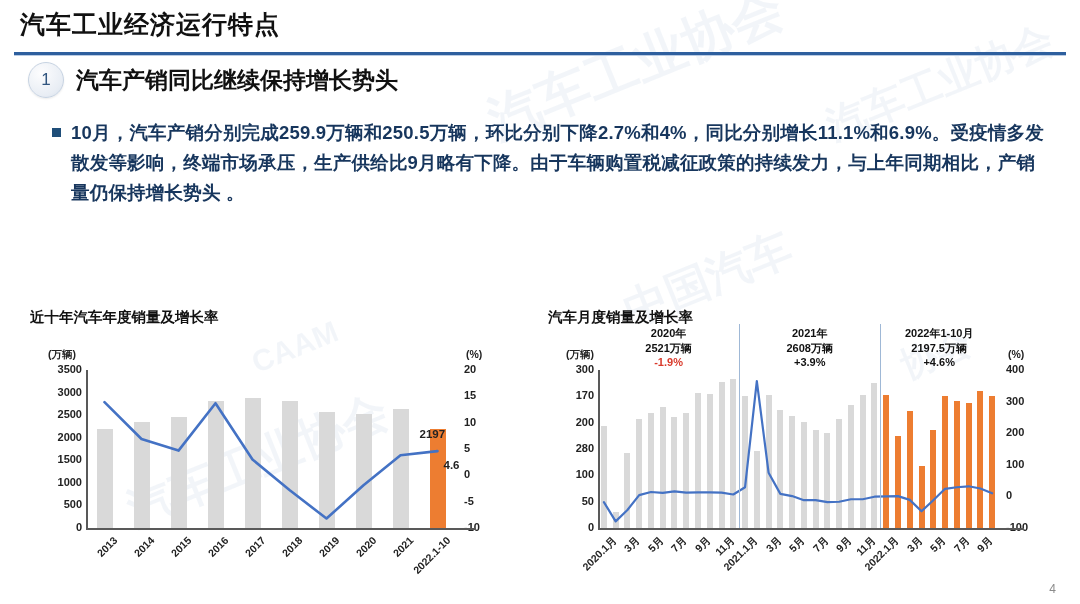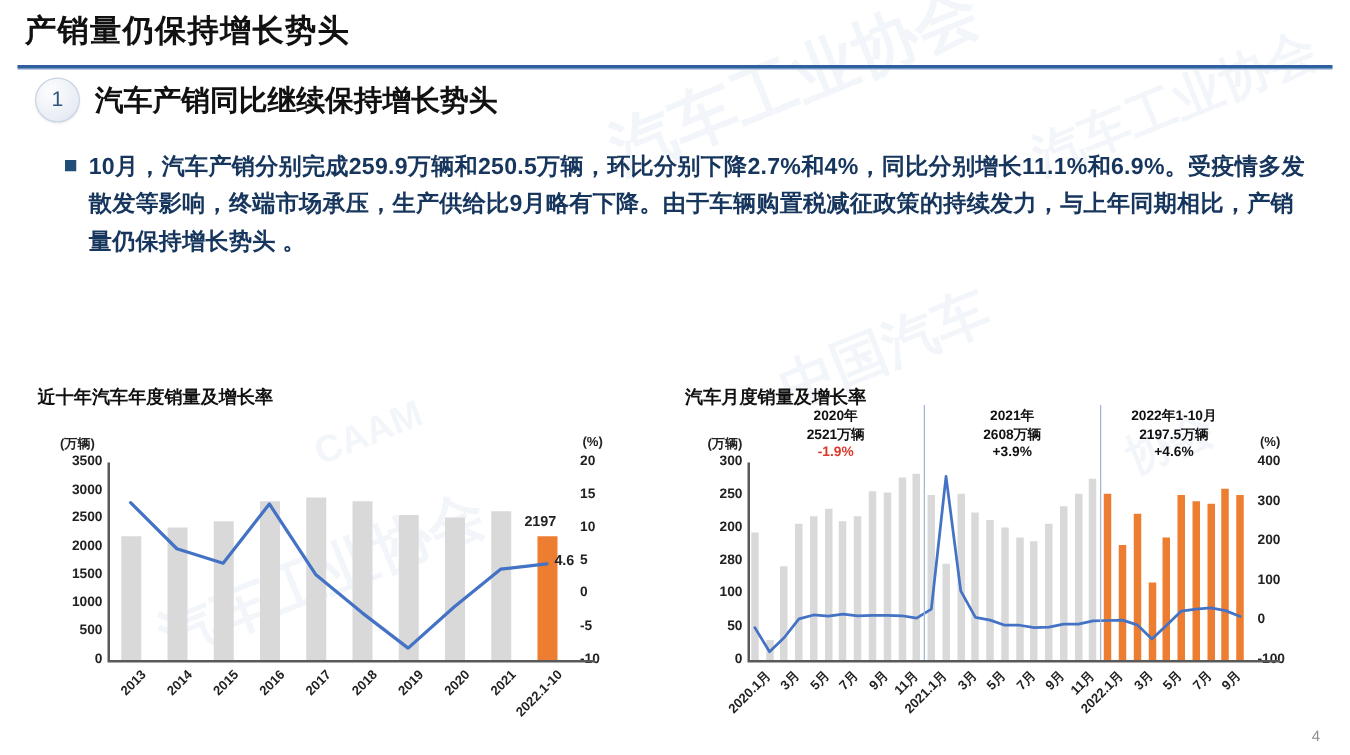--- a/index.html
+++ b/index.html
@@ -50,21 +50,21 @@
   .chart-title{text-align:left;font-size:14.5px;font-weight:700;color:#111;}
   .axis-unit{position:absolute;font-size:10.5px;font-weight:700;color:#222;}
   .tick{position:absolute;font-size:11px;font-weight:700;color:#222;}
   .tick.r{text-align:left;}
   .tick.l{text-align:right;}
   .xlab{position:absolute;font-size:10.5px;font-weight:700;color:#222;
     transform:rotate(-45deg);transform-origin:right top;white-space:nowrap;text-align:right;}
   .bar{position:absolute;bottom:0;background:#d9d9d9;}
   .bar.hl{background:#ed7d31;}
   .axisline{position:absolute;background:#595959;}
-  .dlabel{position:absolute;font-size:11.5px;font-weight:700;color:#222;white-space:nowrap;}
+  .dlabel{position:absolute;font-size:11.5px;font-weight:700;color:#222;white-space:nowrap;margin-top:16px;}
 
   
   #chartLeft{position:absolute;left:30px;top:308px;width:490px;height:290px;}
   #chartRight{position:absolute;left:548px;top:308px;width:510px;height:290px;}
   .plot{position:absolute;}
 
   .ann{position:absolute;text-align:center;font-size:11px;font-weight:700;
     color:#111;line-height:1.32;white-space:nowrap;}
   .ann .neg{color:#d93a2b;}
   .sep{position:absolute;width:1px;background:#9fb8d6;}
@@ -76,21 +76,21 @@
 
 <div class="slide">
 
   <div class="wm wm1">汽车工业协会</div>
   <div class="wm wm2">汽车工业协会</div>
   <div class="wm wm3">汽车工业协会</div>
   <div class="wm wm4">中国汽车</div>
   <div class="wm wm5">CAAM</div>
   <div class="wm wm6">协会</div>
 
-  <div class="hdr-title">产销量仍保持增长势头</div>
+  <div class="hdr-title">汽车工业经济运行特点</div>
   <div class="hdr-rule"></div>
 
 
   <div class="sec">
     <div class="sec-num">1</div>
     <div class="sec-title">汽车产销同比继续保持增长势头</div>
   </div>
 
   <div class="bullets">
     <div class="bullet">
@@ -150,21 +150,21 @@
     </div>
 
   <div id="chartRight">
     <div class="chart-title">汽车月度销量及增长率</div>
   <div class="plot" style="left: 0px; top: 0px; width: 100%; height: 100%;">
         <div class="tick l" style="left: 12px; width: 34px; top: 213px;">0</div>
         <div class="tick l" style="left: 12px; width: 34px; top: 186.667px;">50</div>
         <div class="tick l" style="left: 12px; width: 34px; top: 160.333px;">100</div>
         <div class="tick l" style="left: 12px; width: 34px; top: 134px;">280</div>
         <div class="tick l" style="left: 12px; width: 34px; top: 107.667px;">200</div>
-        <div class="tick l" style="left: 12px; width: 34px; top: 81.3333px;">250</div>
+        <div class="tick l" style="left: 12px; width: 34px; top: 81.3333px;">170</div>
         <div class="tick l" style="left: 12px; width: 34px; top: 55px;">300</div>
         <div class="tick r" style="left: 458px; width: 40px; top: 213px;">-100</div>
         <div class="tick r" style="left: 458px; width: 40px; top: 181.4px;">0</div>
         <div class="tick r" style="left: 458px; width: 40px; top: 149.8px;">100</div>
         <div class="tick r" style="left: 458px; width: 40px; top: 118.2px;">200</div>
         <div class="tick r" style="left: 458px; width: 40px; top: 86.6px;">300</div>
         <div class="tick r" style="left: 458px; width: 40px; top: 55px;">400</div>
         <div class="axis-unit" style="left: 18px; top: 40px;">(万辆)</div>
         <div class="axis-unit" style="left: 460px; top: 40px;">(%)</div>
         <div class="axisline" style="left: 50px; top: 62px; width: 1.6px; height: 158px;"></div>

